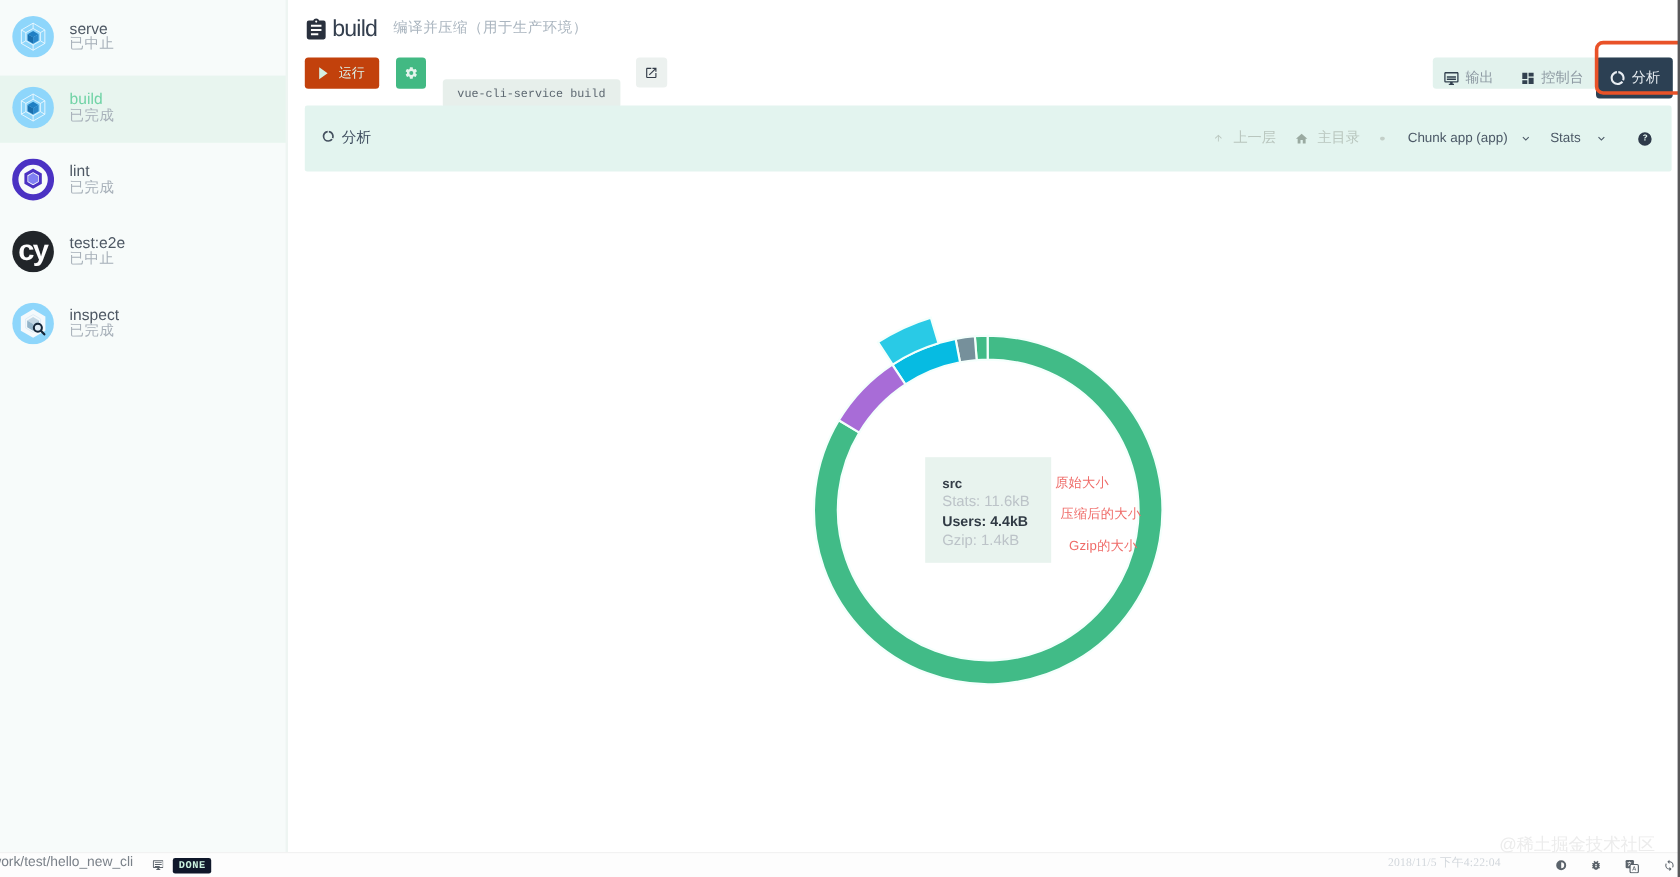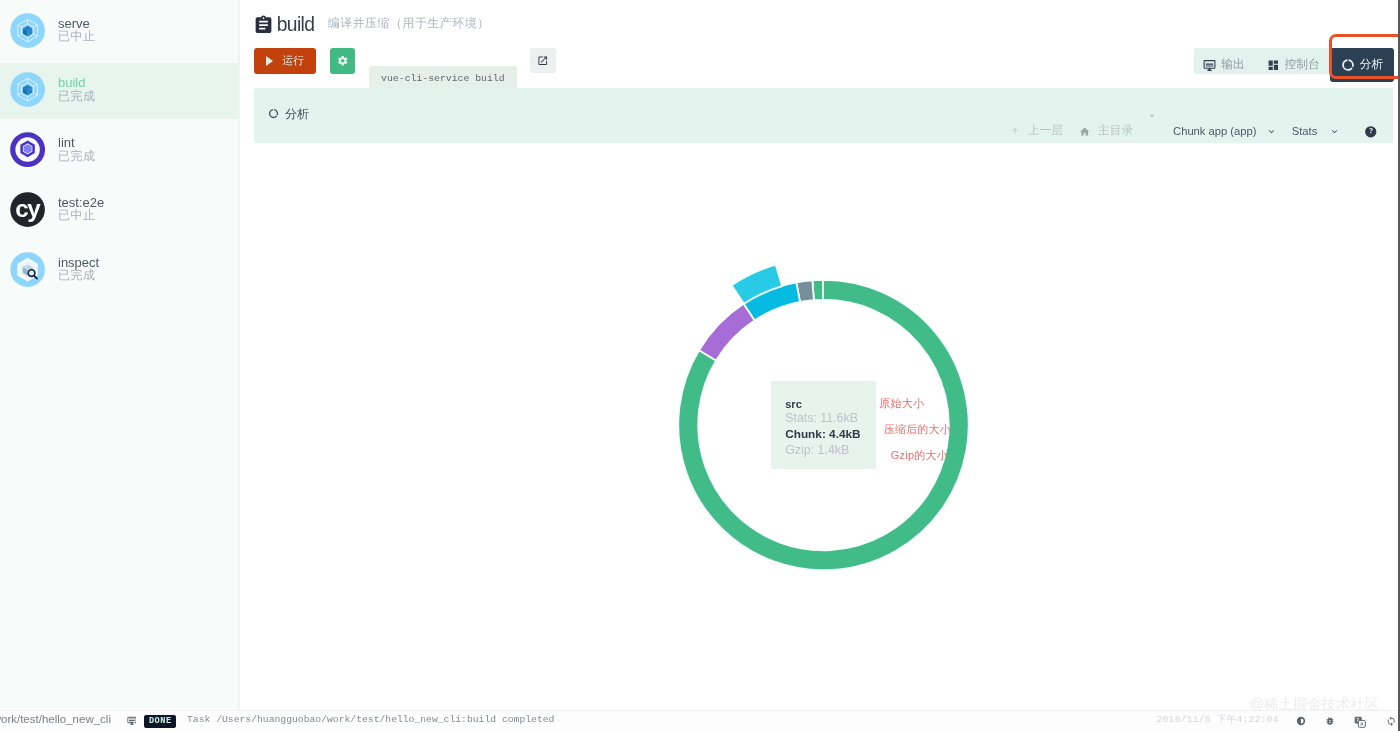--- a/index.html
+++ b/index.html
@@ -67,21 +67,21 @@
   .ann-box{position:absolute;left:1089.5px;top:34px;width:85px;height:45px;
            border:3.7px solid #e95228;border-radius:7px;box-sizing:border-box;z-index:6;}
 
   
   .an-bar{position:absolute;left:14.4px;top:87.5px;width:1138.8px;height:55.5px;
           background:#e3f4ef;border-radius:2px;}
   .an-title{position:absolute;left:13.8px;top:19.5px;display:flex;align-items:center;
             font-size:12.2px;color:#3f4d5f;line-height:14px;}
   .an-title .ic{display:flex;align-items:center;margin-right:6.1px;}
   .an-right{position:absolute;left:0;top:0;width:100%;height:55.5px;}
-  .an-item{position:absolute;top:16px;height:55.5px;display:flex;align-items:center;
+  .an-item{position:absolute;top:0;height:55.5px;display:flex;align-items:center;
            font-size:11.8px;color:#b9c6be;white-space:nowrap;}
   .an-item.dark{font-size:11.2px;}
   .an-item .ic{display:flex;align-items:center;}
   .an-item.dark{color:#4b5866;}
   .an-dot{position:absolute;top:26px;width:3.6px;height:3.6px;border-radius:50%;background:#c3cfc8;}
 
   
   .chart-wrap{position:absolute;left:240px;top:142px;width:1156px;height:568px;overflow:hidden;}
 
   .tip{position:absolute;left:771.2px;top:381.2px;width:105.3px;height:87.5px;
@@ -104,21 +104,21 @@
            font-family:"Liberation Sans","DejaVu Sans",sans-serif;}
   .st-mon{position:absolute;left:126.6px;top:716.2px;display:block;line-height:0;}
   .badge{position:absolute;left:144.2px;top:714.5px;width:32.2px;height:13.7px;background:#0f172a;
          border-radius:2px;display:flex;align-items:center;justify-content:center;
          font-family:"Liberation Mono","DejaVu Sans Mono",monospace;box-sizing:border-box;
          font-size:8.6px;color:#c9f0de;letter-spacing:.5px;font-weight:bold;}
   .st-task{position:absolute;left:187px;top:713.8px;line-height:12px;white-space:nowrap;
            font-family:"Liberation Mono","DejaVu Sans Mono",monospace;
            font-size:9.72px;color:#828c95;letter-spacing:0px;}
   .st-time{position:absolute;top:713.8px;line-height:12px;white-space:nowrap;
-           font-family:Liberation Mono, monospace;
+           font-family:Liberation Serif, serif;
            font-size:9.7px;color:#d2d7dc;letter-spacing:.2px;}
   .st-ico{position:absolute;display:block;line-height:0;}
 
   .watermark{position:absolute;left:1249.4px;top:696.6px;font-size:14.4px;color:#ececec;
              letter-spacing:0px;white-space:nowrap;line-height:15px;z-index:9;}
 </style>
 </head>
 <body>
 
 <div class="app">
@@ -335,41 +335,40 @@
         <path d="M572.360397115986,138.2279403766512 A145.2,145.2 0 0 1 582.9931574145095,137.80088460808884 L583.0626213776725,157.70076337047885 A125.3,125.3 0 0 0 573.8871057757096,158.06929014596687 Z" fill="#41bb87" stroke="#f4fffc" stroke-width="1.8"></path>
         <path d="M556.2922331221528,140.3718911941944 A145.2,145.2 0 0 1 572.360397115986,138.2279403766512 L573.8871057757096,158.06929014596687 A125.3,125.3 0 0 0 560.0211212824088,159.9194074836953 Z" fill="#76909b" stroke="#f4fffc" stroke-width="1.8"></path>
         <path d="M503.57019653965864,161.78009025415338 A145.2,145.2 0 0 1 556.2922331221528,140.3718911941944 L560.0211212824088,159.9194074836953 A125.3,125.3 0 0 0 514.5247632673501,178.39356273309517 Z" fill="#06bbe2" stroke="#f4fffc" stroke-width="1.8"></path>
         <path d="M459.0393079380533,208.2164715230601 A145.2,145.2 0 0 1 503.57019653965864,161.78009025415338 L514.5247632673501,178.39356273309517 A125.3,125.3 0 0 0 476.09693722202536,218.4657292137702 Z" fill="#a86cd7" stroke="#f4fffc" stroke-width="1.8"></path>
         <path d="M491.6484825489125,143.16942844308838 A167.3,167.3 0 0 1 535.704336133148,122.6726332919832 L542.0751867262788,144.04322670255567 A145,145 0 0 0 503.89169139027086,161.80793260160084 Z" fill="#29cae6" stroke="#f4fffc" stroke-width="1.8"></path>
       </svg></div>
 
   <div class="tip">
     <div class="t1">src</div>
     <div class="t2">Stats: 11.6kB</div>
-    <div class="t3">Chunk: 4.4kB</div>
+    <div class="t3">Users: 4.4kB</div>
     <div class="t4">Gzip: 1.4kB</div>
   </div>
 
   <div class="red-lbl" style="left:879.3px;top:397.2px">原始大小</div>
   <div class="red-lbl" style="left:883.7px;top:422.9px">压缩后的大小</div>
   <div class="red-lbl" style="left:890.8px;top:448.6px">Gzip的大小</div>
 
   <div class="watermark">@稀土掘金技术社区</div>
   <div class="win-edge"></div>
 
   <div class="status">
     <div class="status-bg"></div>
     <span class="st-path">/work/test/hello_new_cli</span>
     <span class="st-mon">
       <svg viewBox="0 0 24 24" width="9.8" height="9.8">
           <path fill="#5b636b" d="M21,16H3V4H21M21,2H3C1.89,2 1,2.89 1,4V16A2,2 0 0,0 3,18H10V20H8V22H16V20H14V18H21A2,2 0 0,0 23,16V4C23,2.89 22.1,2 21,2M5,6H19V8H5V6M5,10H19V12H5V10M5,14H15V16H5V14Z"></path>
         </svg>
     </span>
     <span class="badge">DONE</span>
-    <span class="st-task">Task /Users/huangguobao/work/test/hello_new_cli:build completed</span>
     <span class="st-time" style="left:1156.6px">2018/11/5 下午4:22:04</span>
     <span class="st-ico" style="left:1295.7px;top:716.2px">
       <svg viewBox="0 0 24 24" width="10" height="10">
           <path fill="#5b636b" d="M12,18V6A6,6 0 0,1 18,12A6,6 0 0,1 12,18M12,2A10,10 0 0,0 2,12A10,10 0 0,0 12,22A10,10 0 0,0 22,12A10,10 0 0,0 12,2Z"></path>
         </svg>
     </span>
     <span class="st-ico" style="left:1325.3px;top:716.2px">
       <svg viewBox="0 0 24 24" width="10" height="10">
           <path fill="#5b636b" d="M14,12H10V10H14M14,16H10V14H14M20,8H17.19C16.74,7.22 16.12,6.55 15.37,6.04L17,4.41L15.59,3L13.42,5.17C12.96,5.06 12.5,5 12,5C11.5,5 11.04,5.06 10.59,5.17L8.41,3L7,4.41L8.62,6.04C7.88,6.55 7.26,7.22 6.81,8H4V10H6.09C6.04,10.33 6,10.66 6,11V12H4V14H6V15C6,15.34 6.04,15.67 6.09,16H4V18H6.81C7.85,19.79 9.78,21 12,21C14.22,21 16.15,19.79 17.19,18H20V16H17.91C17.96,15.67 18,15.34 18,15V14H20V12H18V11C18,10.66 17.96,10.33 17.91,10H20V8Z"></path>
         </svg>

